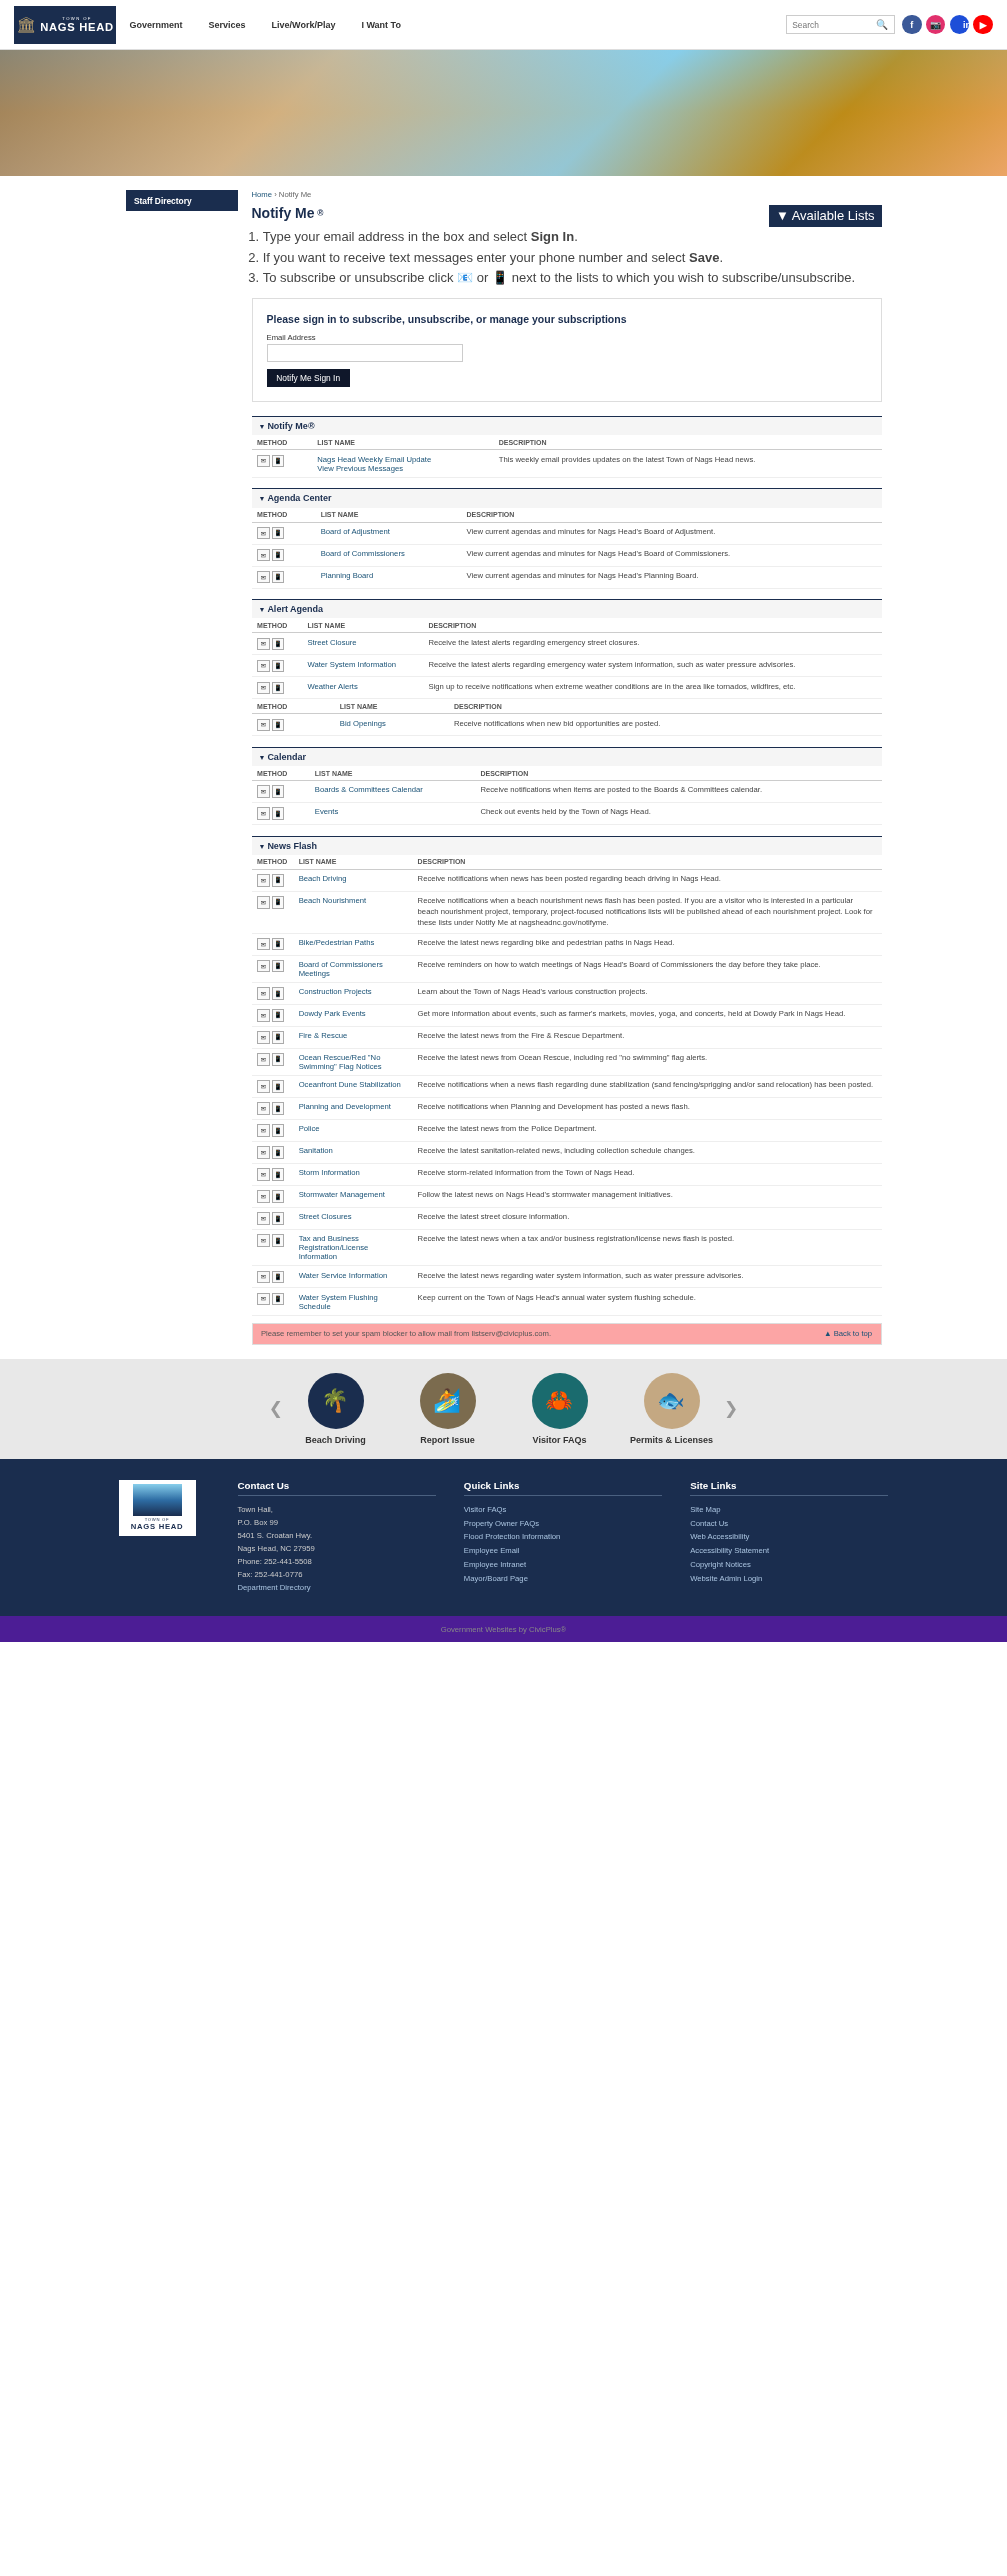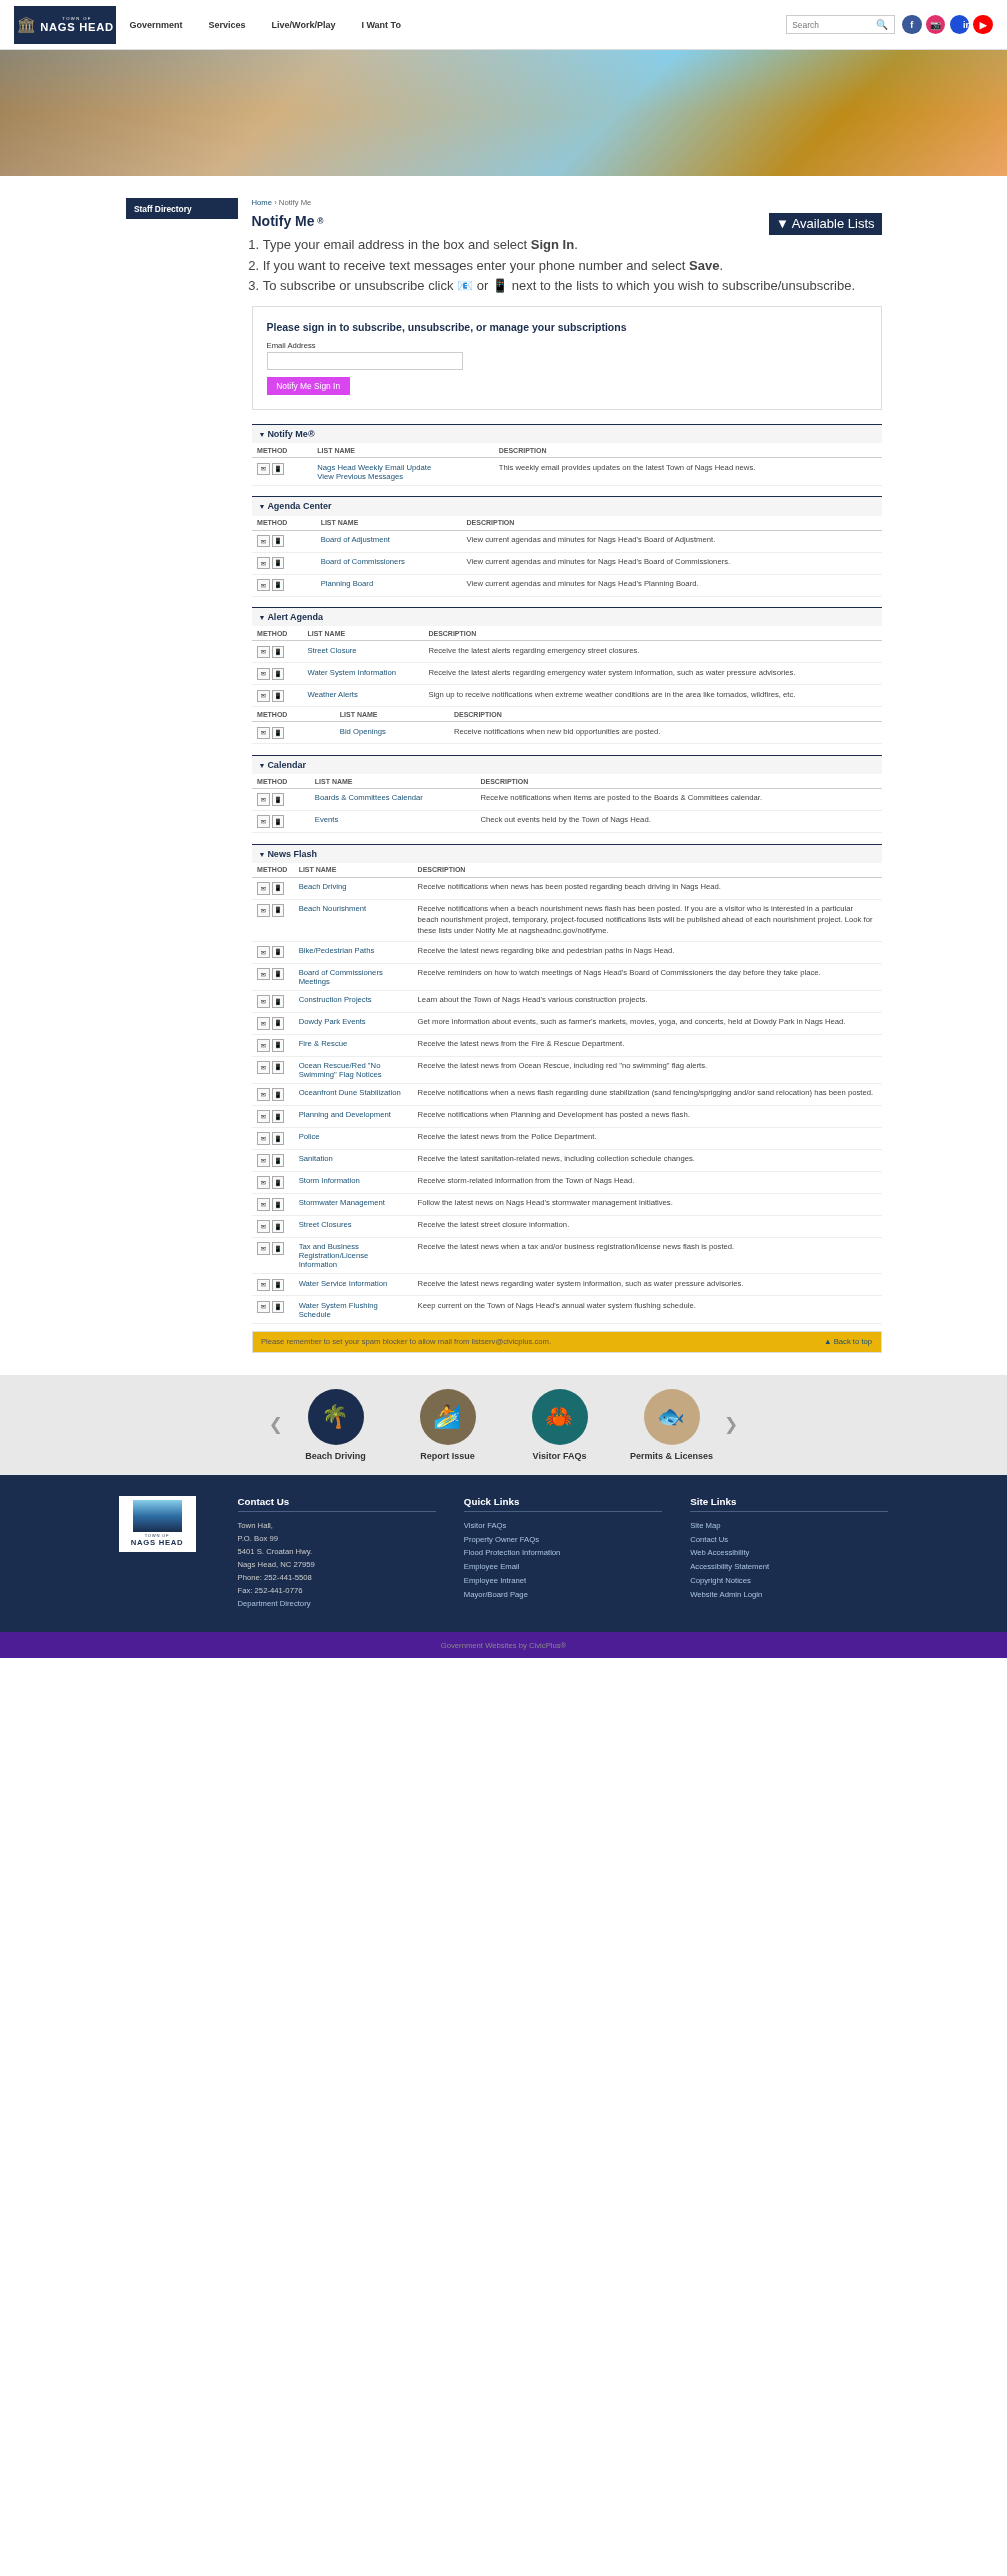--- a/index.html
+++ b/index.html
@@ -113,21 +113,21 @@
       position: absolute;
       inset: 0;
       background: linear-gradient(135deg, #8B7355 0%, #D2B48C 30%, #87CEEB 60%, #B8860B 80%, #F4A460 100%);
       opacity: 0.8;
     }
 
     
     .page-layout {
       display: flex;
       max-width: 770px;
-      margin: 8px auto;
+      margin: 0 auto;
       padding: 14px 7px;
       gap: 14px;
     }
 
     
     .sidebar {
       width: 112px;
       flex-shrink: 0;
     }
     .sidebar-title {
@@ -198,21 +198,21 @@
     }
     .form-input {
       width: 196px;
       padding: 2.8px 4.2px;
       border: 0.7px solid #ccc;
       font-size: 8.4px;
       display: block;
       margin-bottom: 7px;
     }
     .signin-submit-btn {
-      background: #d946ef;
+      background: #0f172a;
       color: #fff;
       border: none;
       padding: 4.2px 9.8px;
       font-size: 8.4px;
       cursor: pointer;
     }
 
     
     .section-header {
       background: #f5f5f5;
@@ -267,21 +267,21 @@
       font-size: 6.3px;
       cursor: pointer;
       background: #f9f9f9;
     }
     .list-name-cell { color: #1a5276; }
     .list-name-cell a { color: #1a5276; text-decoration: none; }
     .desc-cell { color: #444; line-height: 1.4; }
     .view-link { color: #1a5276; text-decoration: none; font-size: 7.7px; }
 
     .spam-notice {
-      background: #eab308;
+      background: #fca5a5;
       border: 0.7px solid #ddd;
       padding: 5.6px 8.4px;
       font-size: 7.7px;
       color: #555;
       margin-top: 7px;
       display: flex;
       justify-content: space-between;
       align-items: center;
     }
     .back-to-top { color: #1a5276; font-size: 7.7px; text-decoration: none; }

